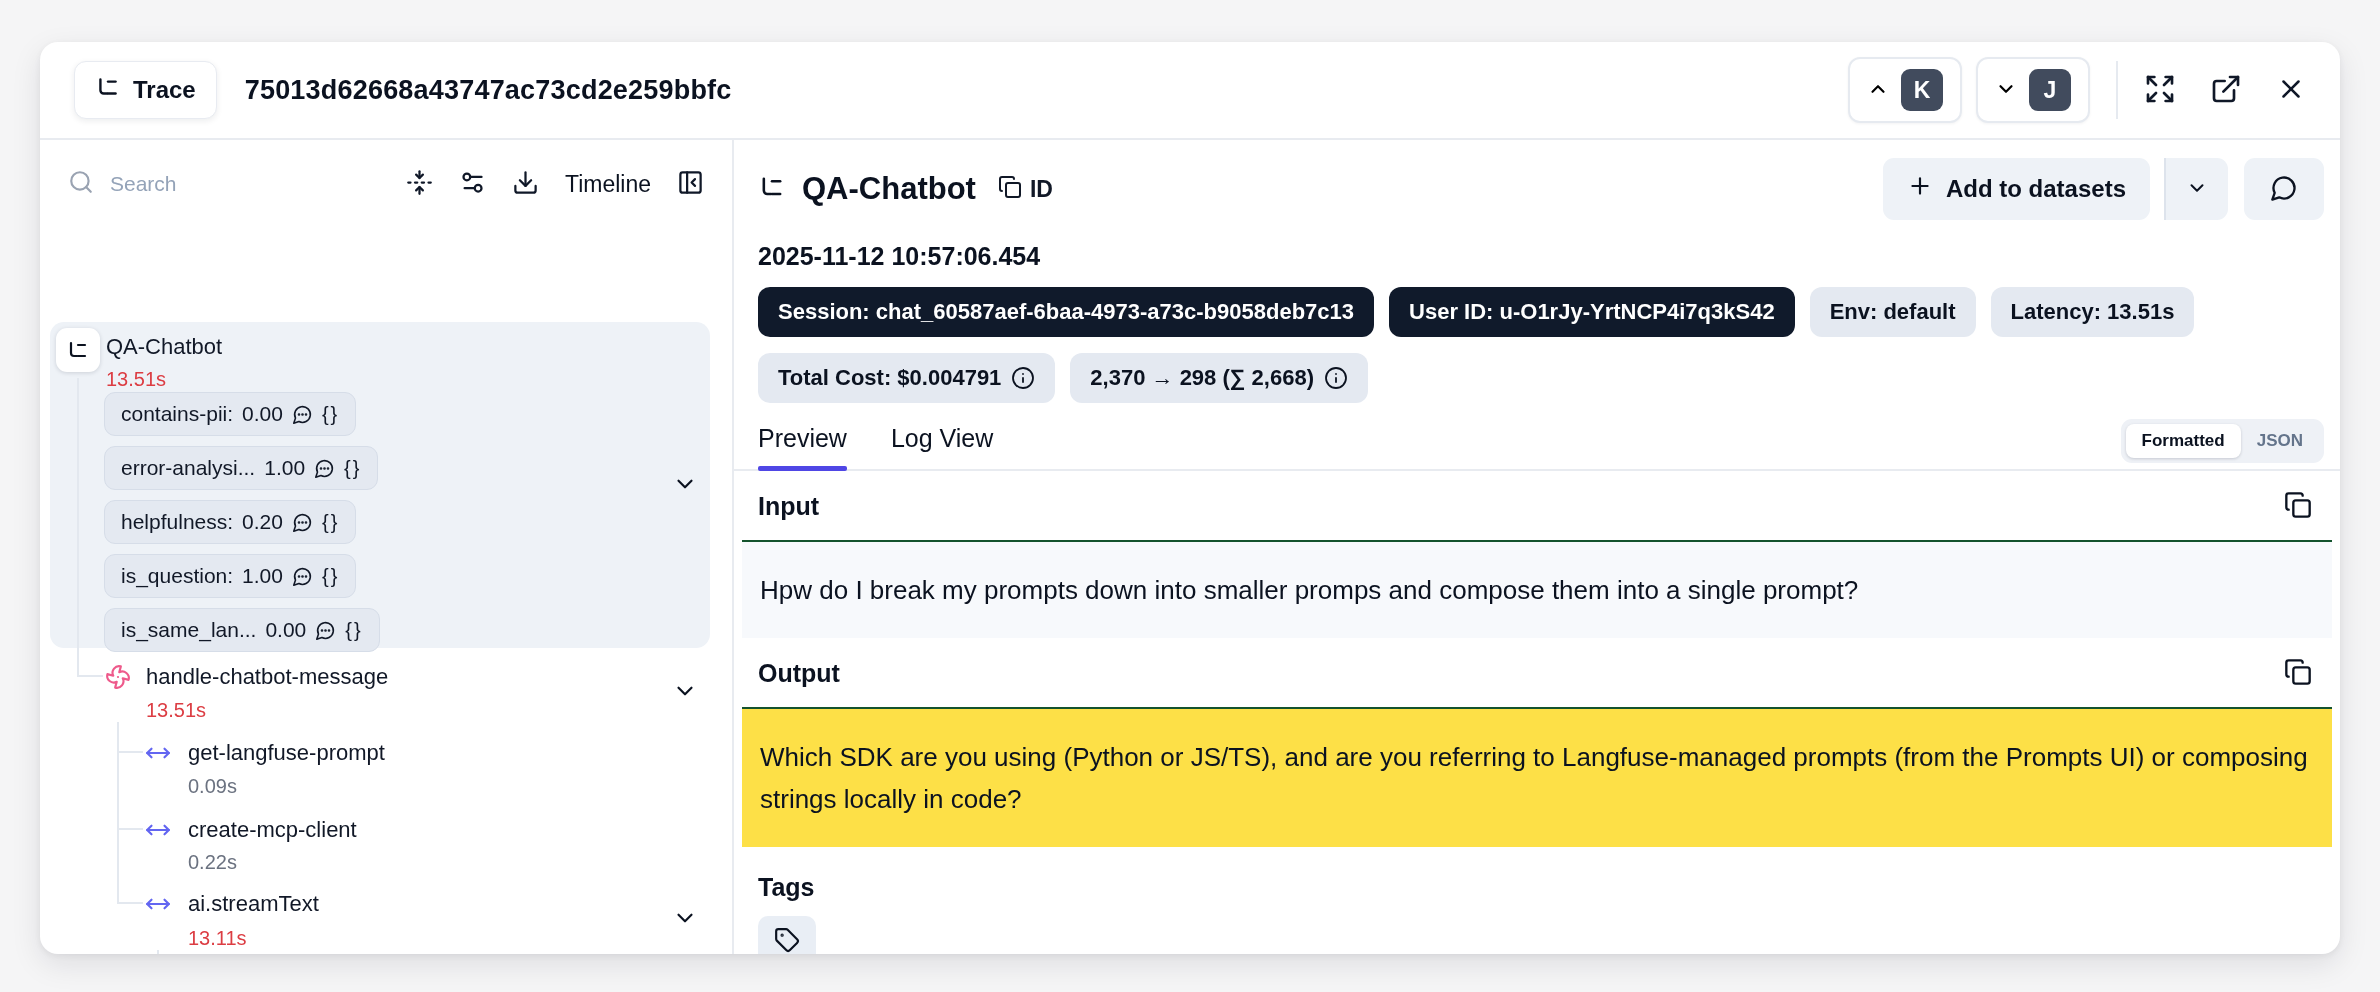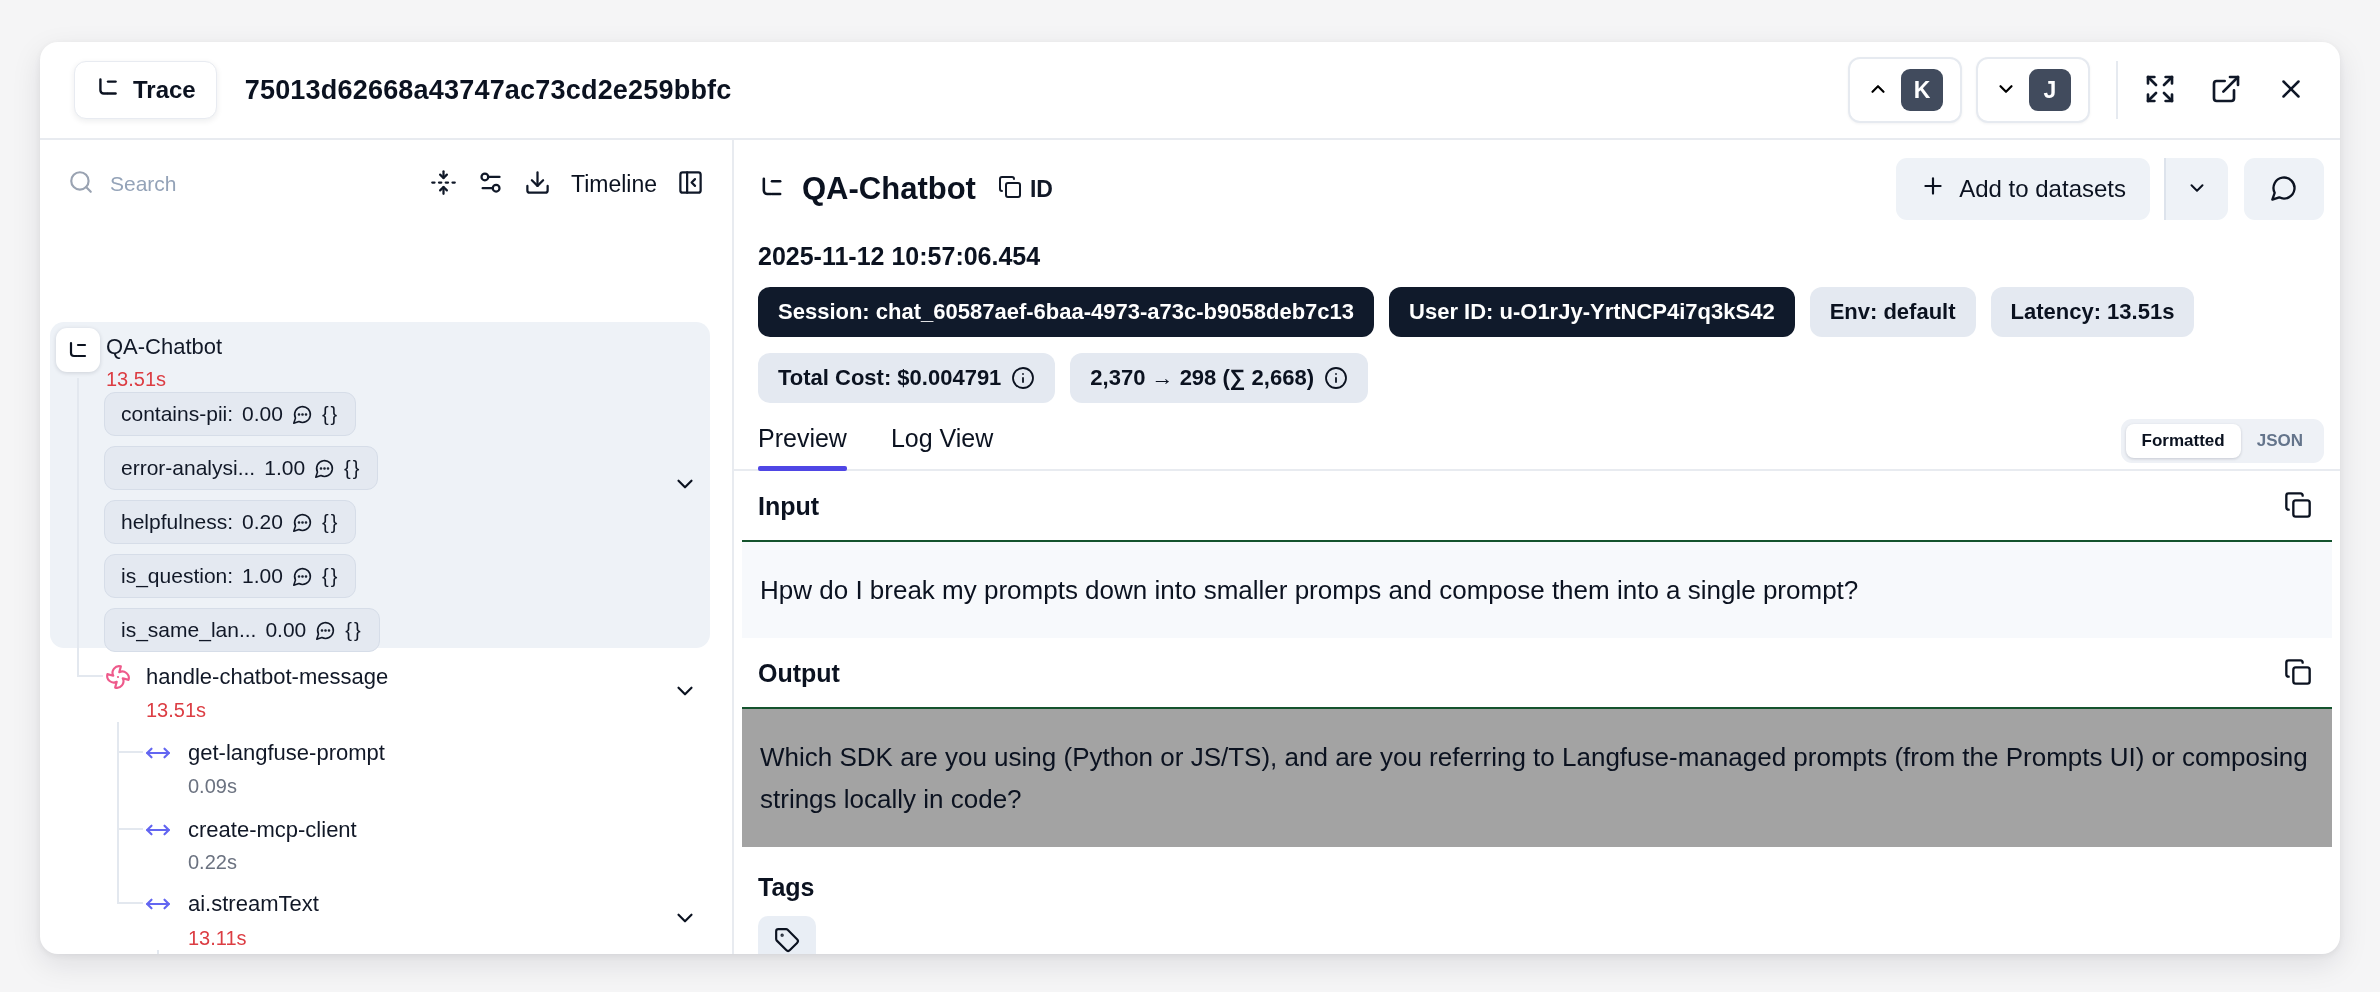--- a/index.html
+++ b/index.html
@@ -22,42 +22,42 @@
   .icon-plain { background:none; border:none; color:#101828; display:flex; align-items:center; justify-content:center; padding:0; }
   .icon-plain + .icon-plain { margin-left:34px; }
   
   .split { flex:1; display:flex; min-height:0; }
   .sidebar { width:694px; flex:none; border-right:2px solid #e8ebf0; display:flex; flex-direction:column; min-height:0; }
   .main { flex:1; min-width:0; display:flex; flex-direction:column; }
   
   .search-row { height:88px; flex:none; display:flex; align-items:center; padding:0 28px; gap:20px; }
   .search-left { display:flex; align-items:center; gap:16px; color:#9aa3b2; flex:1; }
   .search-ph { font-size:21px; color:#94a3b8; }
-  .side-icons { display:flex; align-items:center; gap:20px; color:#101828;justify-content:center; }
+  .side-icons { display:flex; align-items:center; gap:26px; color:#101828;justify-content:center; }
   .timeline-lbl { font-size:23px; font-weight:500; color:#0b1220; }
   .tree { position:relative; flex:1; min-height:0; }
   .sel-block { position:absolute; left:10px; top:94px; width:660px; height:326px; background:#eef2f7; border-radius:14px; }
   .root-iconbox { position:absolute; left:16px; top:100px; width:44px; height:44px; background:#fff; border-radius:11px; box-shadow:0 1px 4px rgba(15,23,42,.15); display:flex; align-items:center; justify-content:center; color:#0b1220; }
   .tree-label { position:absolute; font-size:22px; color:#111827; white-space:nowrap; transform:translateY(-50%); }
   .tree-dur { position:absolute; font-size:20px; white-space:nowrap; transform:translateY(-50%); }
   .dur-red { color:#dc3d43; }
   .dur-gray { color:#6b7280; }
   .score-badge { position:absolute; left:64px; height:44px; display:inline-flex; align-items:center; gap:9px; background:#e4e9f1; border:1px solid #d6dde8; border-radius:11px; padding:0 16px; font-size:21px; color:#111827; white-space:nowrap; }
   .score-badge .braces { font-size:20px; letter-spacing:2px; }
   .node-icon { position:absolute; transform:translate(-50%,-50%); display:flex; }
   .tree-chev { position:absolute; color:#0b1220; transform:translateY(-50%); }
   .guide { position:absolute; background:#e3e8ef; }
   
   .m-header { margin:18px 16px 0 24px; display:flex; align-items:center; justify-content:space-between; flex:none; }
   .m-title-grp { display:flex; align-items:center; gap:16px; color:#0b1220; }
   .m-title { font-size:31px; font-weight:700; color:#0b1220; }
   .id-grp { display:flex; align-items:center; gap:8px; margin-left:6px; color:#111827;text-align:center; }
   .id-lbl { font-size:23px; font-weight:600; }
   .m-actions { display:flex; align-items:center; }
-  .act-btn { height:62px; background:#eef2f7; border:none; border-radius:11px; display:flex; align-items:center; gap:13px; padding:0 24px; font-size:24px; font-weight:400; color:#0b1220; font-family:inherit; }
+  .act-btn { height:62px; background:#eef2f7; border:none; border-radius:11px; display:flex; align-items:center; gap:13px; padding:0 24px; font-size:24px; font-weight:700; color:#0b1220; font-family:inherit; }
   .annotate-grp { display:flex; margin-left:14px; }
   .annotate-main { border-radius:11px 0 0 11px; }
   .annotate-chev { width:64px; height:62px; background:#eef2f7; border:none; border-left:2px solid #dde3ec; border-radius:0 11px 11px 0; display:flex; align-items:center; justify-content:center; color:#0b1220; }
   .comment-btn { width:80px; height:62px; margin-left:16px; background:#eef2f7; border:none; border-radius:11px; display:flex; align-items:center; justify-content:center; color:#0b1220; }
   .timestamp { margin:22px 0 0 24px; font-size:25px; font-weight:600; color:#0b1220; flex:none; }
   
   .badge-row { margin:16px 16px 0 24px; display:flex; align-items:center; gap:15px; flex:none; }
   .b-dark { height:50px; background:#101a2b; color:#fff; border-radius:12px; display:inline-flex; align-items:center; padding:0 20px; font-size:22px; font-weight:700; white-space:nowrap; }
   .b-light { height:50px; background:#e4e9f1; color:#0b1220; border-radius:12px; display:inline-flex; align-items:center; gap:10px; padding:0 20px; font-size:22px; font-weight:700; white-space:nowrap; }
   
@@ -68,21 +68,21 @@
   .toggle { background:#eef1f6; border-radius:11px; padding:5px; display:flex; align-items:center; margin-bottom:6px; }
   .toggle-opt { font-size:17px; font-weight:600; padding:7px 16px; border-radius:8px; color:#64748b; }
   .toggle-opt.active { background:#fff; color:#0b1220; box-shadow:0 1px 3px rgba(15,23,42,.18); }
   
   .sections { flex:1; min-height:0; overflow:hidden; }
   .sec-head { display:flex; align-items:center; justify-content:space-between; padding:20px 28px 18px 24px; }
   .sec-title { font-size:25px; font-weight:700; color:#0b1220; }
   .copy-btn { background:none; border:none; color:#0b1220; display:flex; padding:0; }
   .content-block { margin:0 8px; border-top:2px solid #14532d; padding:27px 18px; font-size:26px; color:#0b1220; line-height:42px; }
   .block-input { background:#f7f9fc; }
-  .block-output { background:#a3a3a3; }
+  .block-output { background:#fde047; }
   .tags-head { padding:26px 28px 14px 24px; }
   .tag-btn { margin-left:24px; width:58px; height:50px; background:#e9eef5; border:none; border-radius:10px; display:flex; align-items:center; justify-content:center; color:#0b1220; }
 </style>
 </head>
 <body>
 
 <div class="card">
 
   <div class="topbar">
     <div class="trace-badge">

